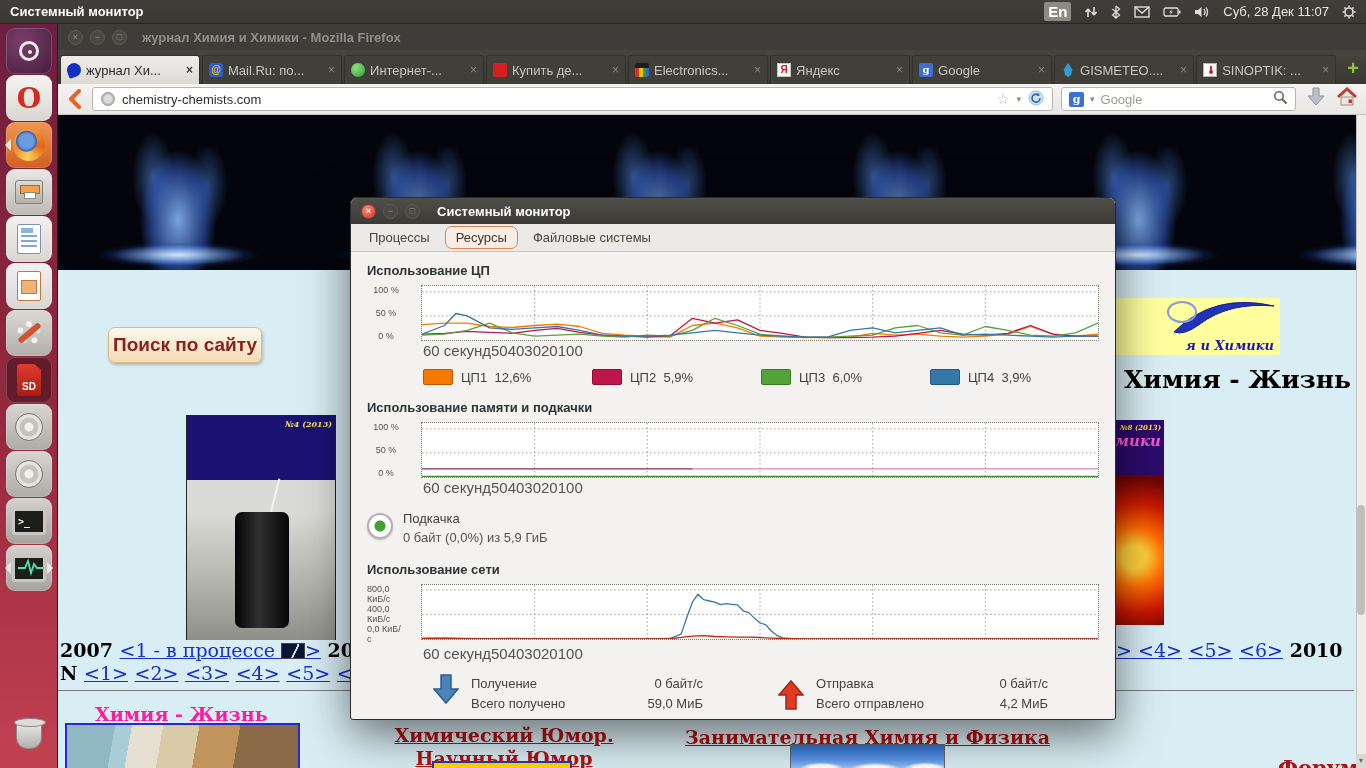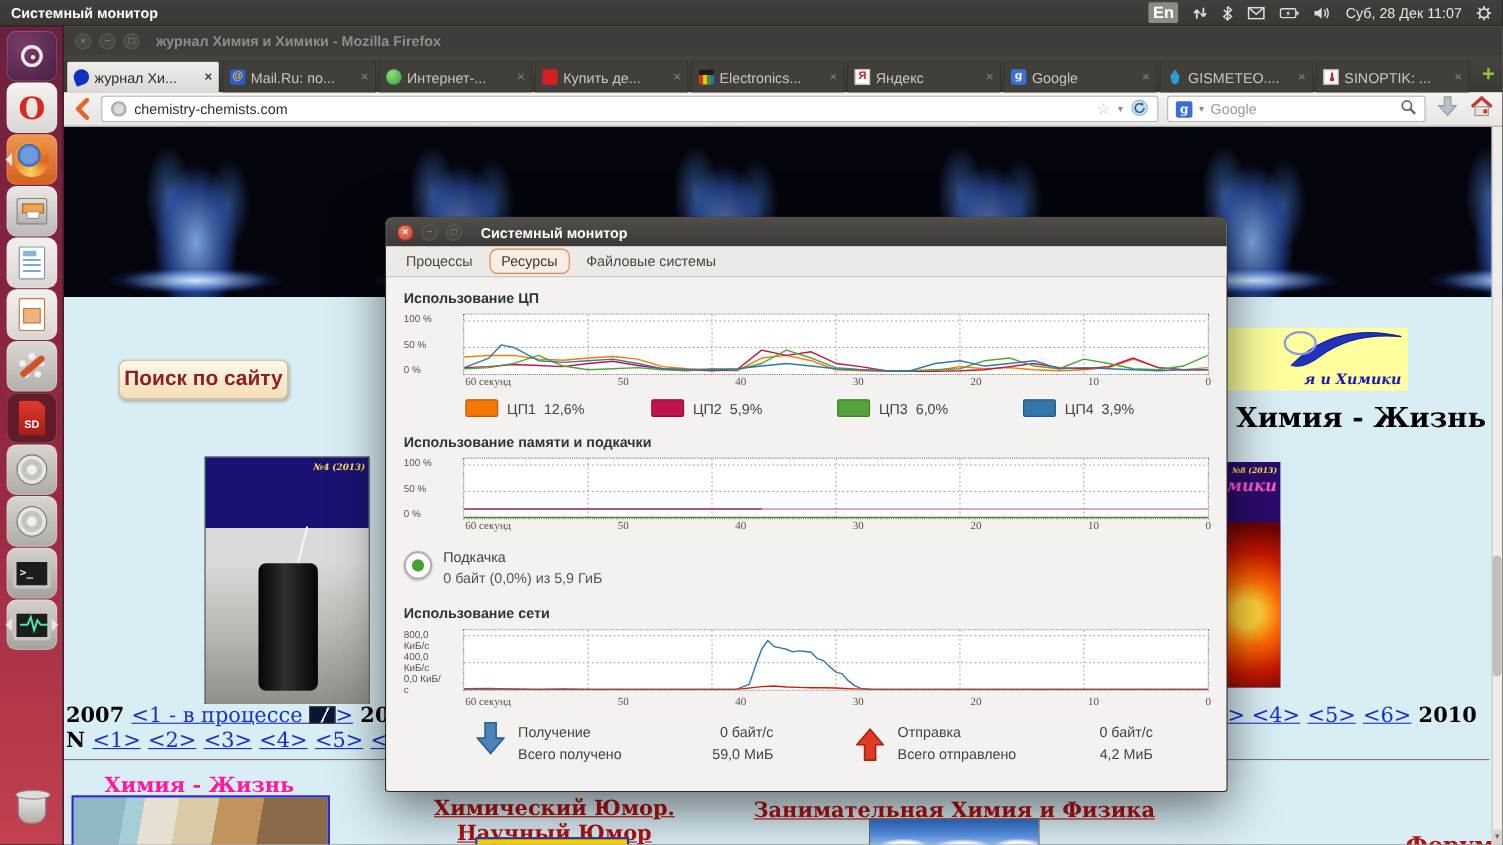--- a/index.html
+++ b/index.html
@@ -175,25 +175,25 @@
   .m-titlebar { height:26px; background:linear-gradient(#504e49,#3b3a36); border-radius:6px 6px 0 0;
     display:flex; align-items:center; gap:7px; padding-left:10px; }
   .m-title { color:#fff; font-weight:bold; font-size:13px; margin-left:10px; }
   .wbtn.close { background:radial-gradient(circle at 35% 30%, #f08468, #d14233); border-color:#a83526; color:#fff; font-weight:bold; }
   .m-tabs { height:28px; background:#eceae7; border-bottom:1px solid #c8c4bf; display:flex; align-items:center; padding-left:6px; }
   .m-tab { padding:5px 12px; font-size:13px; color:#48463f; }
   .m-tab.active { background:#faede4; border:1px solid #e0854f; border-radius:7px; padding:3px 10px; margin:0 3px; color:#3a382f; }
   .m-content { padding:0 16px; }
   .m-h { font-weight:bold; font-size:13px; color:#2e3436; margin:11px 0 7px; }
   .graph-row { display:flex; }
-  .ylabels { width:56px; display:flex; flex-direction:column; justify-content:space-between; align-items:flex-start;
+  .ylabels { width:56px; display:flex; flex-direction:column; justify-content:space-between; align-items:center;
      padding:0 16px 0 0; font-size:9px; color:#55534e; }
   .plot { width:678px; height:56px; border:1px dotted #7a786f; background:#fff; }
   .plot svg { display:block; width:676px; height:54px; }
-  .xlabels { margin-left:56px; width:678px; display:flex; justify-content:space-between; font-size:10px; color:#55534e; padding-top:1px;font-family:Liberation Serif, serif; }
+  .xlabels { margin-left:56px; width:678px; display:flex; font-size:15px; color:#55534e; padding-top:1px; }
   .legend { display:flex; margin:10px 0 0 56px; }
   .legend-item { width:172px; display:flex; align-items:center; gap:8px; font-size:13px; color:#44423c; }
   .swatch { width:30px; height:16px; border:1px solid #555; border-radius:2px; }
   .mem-stats { display:flex; margin-top:14px; }
   .stat-group { display:flex; gap:10px; margin-left:66px; width:360px; }
   .stat-group.g2 { margin-left:0; width:auto; }
   .stat-icon { width:26px; height:26px; border-radius:50%; border:2px solid #b3b0ab; margin-top:3px;
      box-shadow:0 1px 2px rgba(0,0,0,.25); }
   .pie { background:conic-gradient(from 200deg, #8c2559 0 61deg, #fff 61deg 360deg); }
   .swapdot { background:radial-gradient(circle,#44a032 0 5px,#fff 6px); }

